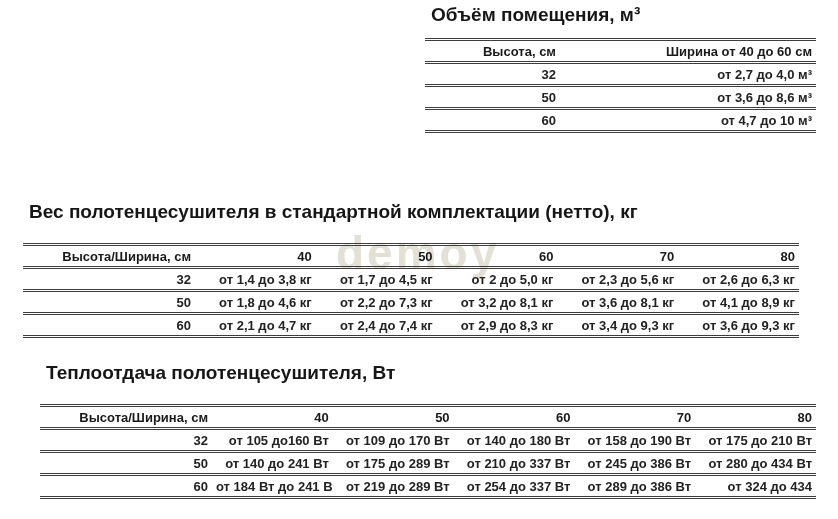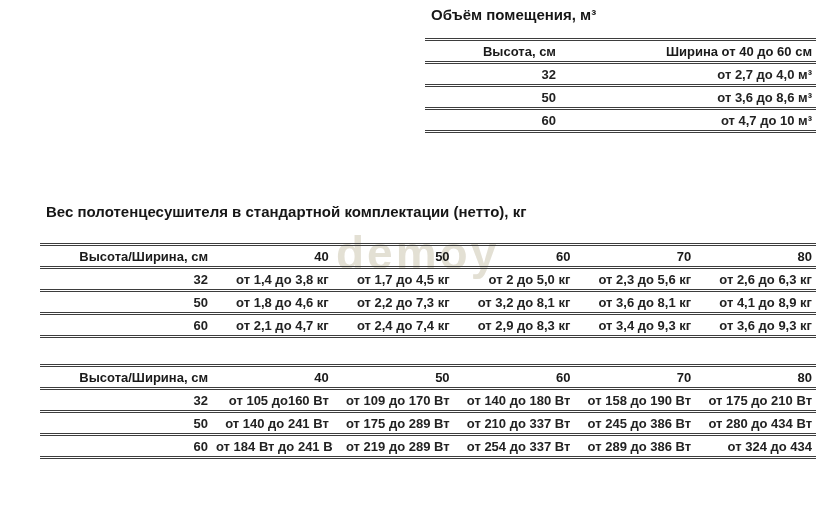--- a/index.html
+++ b/index.html
@@ -17,24 +17,24 @@
     font-size: 46px;
     font-weight: bold;
     letter-spacing: 3px;
     color: #d8d3c3;
     opacity: 0.7;
     z-index: 0;
     user-select: none;
   }
   .section { position: absolute; z-index: 1; }
   .section-volume { left: 425px; top: 6px;  width: 391px; }
-  .section-weight { left: 40px;  top: 203px; width: 776px; }
+  .section-weight { left: 23px;  top: 203px; width: 776px; }
   .section-heat   { left: 40px;  top: 364px; width: 776px; }
   .table-title {
-    font-size: 15px;
+    font-size: 19px;
     font-weight: bold;
     line-height: 18px;
     padding-left: 6px;
     margin-bottom: 14px;
     color: #161616;
   }
   .section-weight .table-title, .section-heat .table-title { margin-bottom: 22px; }
   table {
     width: 100%;
     border-collapse: collapse;
@@ -137,20 +137,21 @@
           <td>от 2,4 до 7,4 кг</td>
           <td>от 2,9 до 8,3 кг</td>
           <td>от 3,4 до 9,3 кг</td>
           <td>от 3,6 до 9,3 кг</td>
         </tr>
       </tbody>
     </table>
 </div>
 
 <div class="section section-heat">
+  <div class="table-title">Теплоотдача полотенцесушителя, Вт</div>
   <table>
     <colgroup>
         <col style="width:172px">
         <col>
         <col>
         <col>
         <col>
         <col>
       </colgroup>
   <thead>

